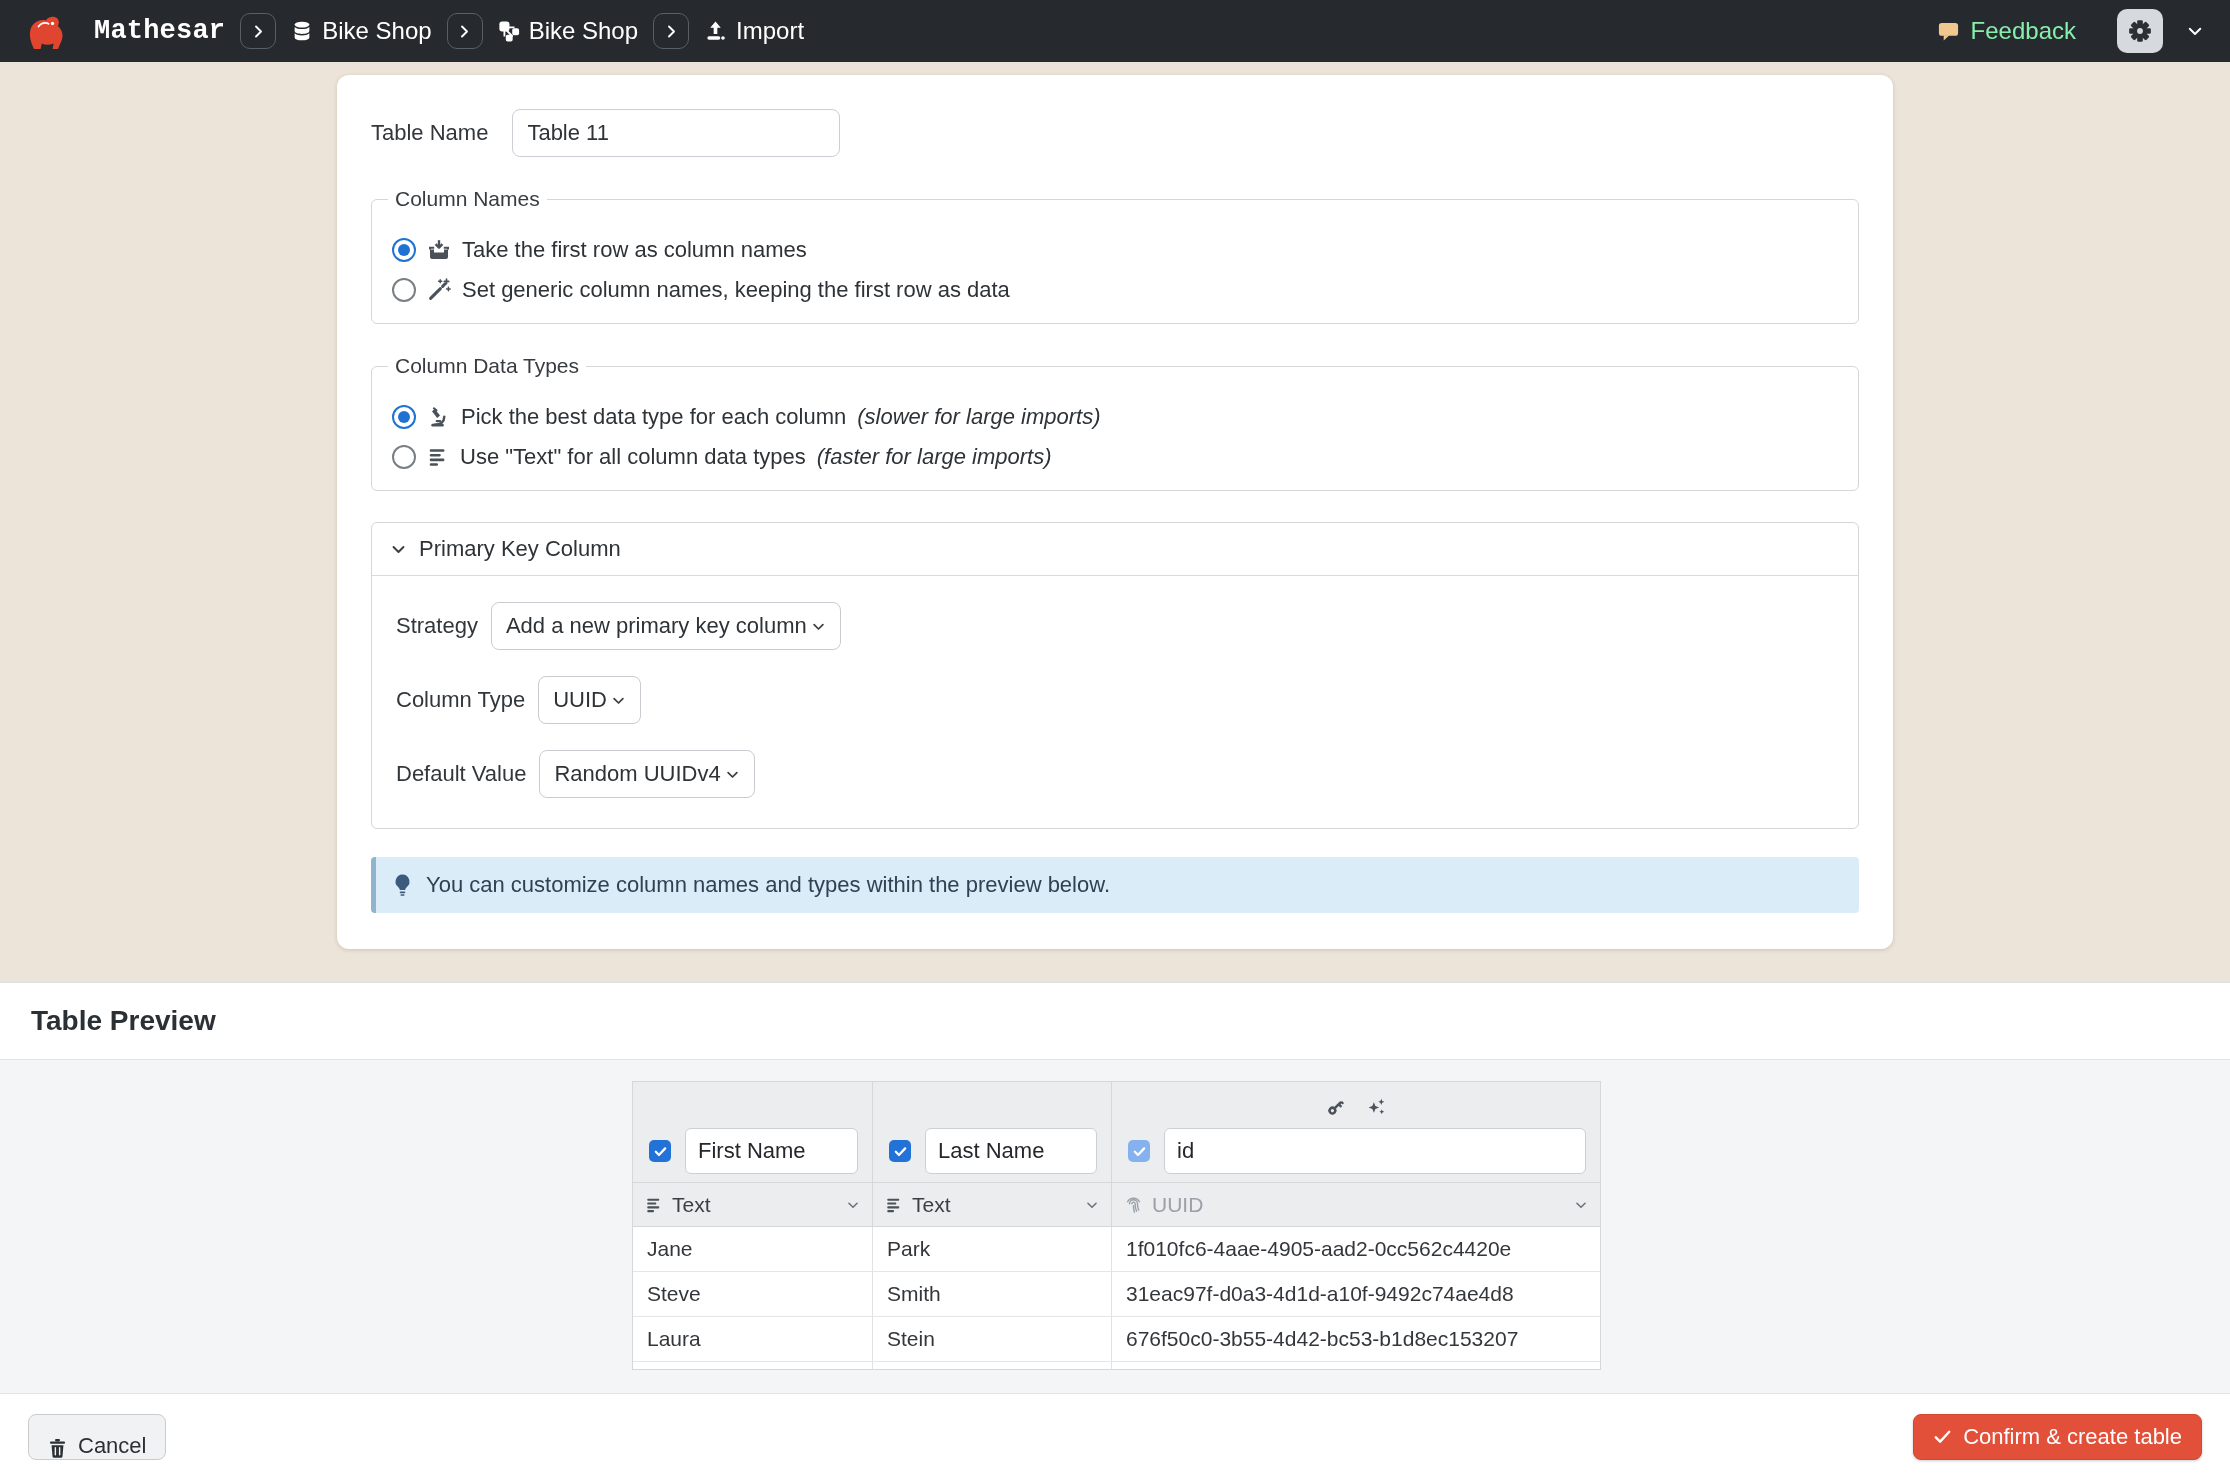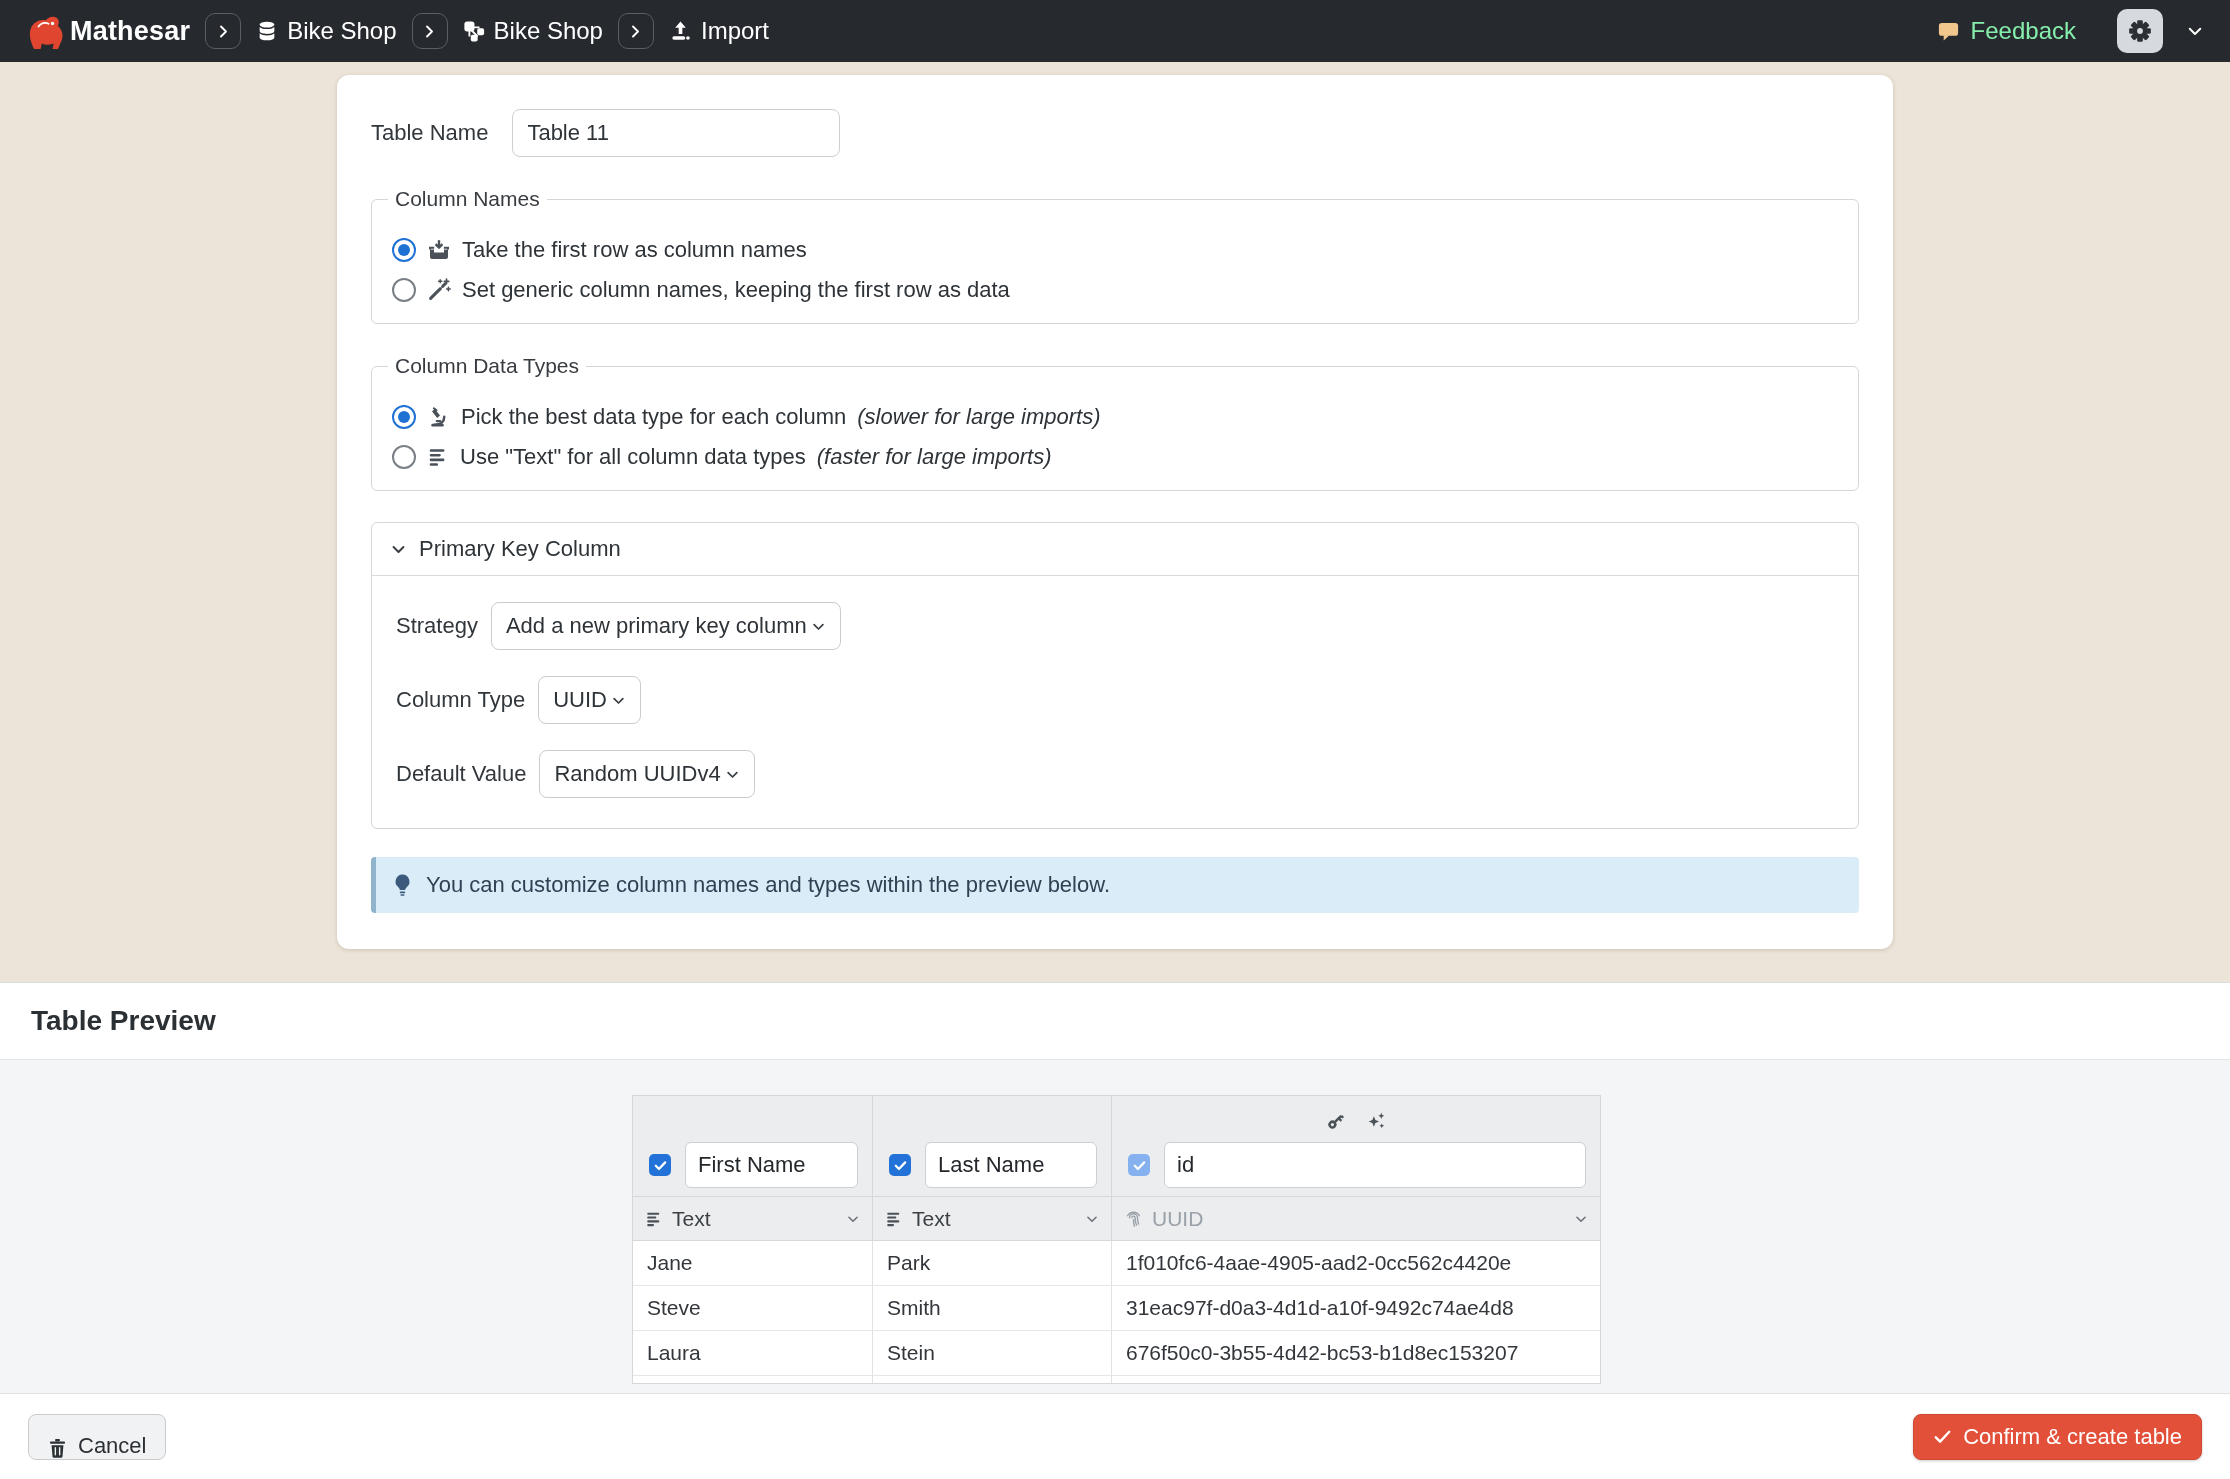--- a/index.html
+++ b/index.html
@@ -2,21 +2,21 @@
 <html><head>
 <meta charset="utf-8">
 <style>
   * { margin:0; padding:0; box-sizing:border-box; }
   html,body { width:2230px; height:1479px; overflow:hidden; }
   body { font-family:"Liberation Sans", sans-serif; color:#2e3338; background:#fff; }
   svg { display:block; }
 
   
   .navbar { height:62px; background:#26292e; display:flex; align-items:center; padding:0 26px 0 24px; gap:15px; }
-  .brand-wrap { display:flex; align-items:center; gap:4px; }
+  .brand-wrap { display:flex; align-items:center; gap:28px;font-family:Liberation Mono, monospace; }
   .brand { color:#fff; font-size:27px; font-weight:600; letter-spacing:.2px; }
   .crumb-sep { width:36px; height:36px; border:1px solid #595f66; border-radius:10px; display:flex; align-items:center; justify-content:center; background:transparent; cursor:pointer; }
   .crumb { display:flex; align-items:center; gap:9px; color:#fff; font-size:24px; cursor:pointer; }
   .crumb .ico { color:#fff; }
   .nav-spacer { flex:1; }
   .feedback { display:flex; align-items:center; gap:10px; color:#86efac; font-size:24px; cursor:pointer; }
   .gear-btn { width:46px; height:44px; background:#d6d9dd; border-radius:10px; display:flex; align-items:center; justify-content:center; cursor:pointer; margin-left:26px; }
   .nav-caret { margin-left:8px; cursor:pointer; }
 
   
@@ -46,21 +46,21 @@
   .select { height:48px; border:1px solid #c8ccd0; border-radius:8px; background:#fff; display:inline-flex; align-items:center; gap:4px; padding:0 14px; font-size:22px; color:#2e3338; cursor:pointer; }
 
   .banner { margin-top:28px; height:56px; background:#d9ecf8; border-left:5px solid #8fb4cc; border-radius:4px; display:flex; align-items:center; gap:13px; padding:0 16px; font-size:22px; color:#2f4254; }
 
   
   .preview-band { height:78px; background:#fff; border-top:1px solid #dcdedf; border-bottom:1px solid #e2e4e6; display:flex; align-items:center; padding-left:31px; }
   .preview-band h2 { font-size:28px; font-weight:700; color:#2b3035; }
 
   
   .preview-area { height:333px; background:#f3f5f6; position:relative; }
-  .ptable { position:absolute; left:632px; top:35px; width:969px; border:1px solid #d5d7d9; background:#fff; }
+  .ptable { position:absolute; left:632px; top:21px; width:969px; border:1px solid #d5d7d9; background:#fff; }
   .prow { display:flex; }
   .pc1 { width:240px; } .pc2 { width:239px; } .pc3 { width:488px; }
   .hcell { background:#ebedef; border-right:1px solid #d5d7d9; display:flex; flex-direction:column; }
   .hcell:last-child, .tcell:last-child, .dcell:last-child { border-right:none; }
   .icon-strip { height:38px; display:flex; align-items:flex-end; justify-content:center; gap:20px; color:#4a5158; padding-bottom:2px; }
   .nm-strip { height:62px; display:flex; align-items:center; padding:0 14px 0 16px; gap:14px; }
   .cbx { width:22px; height:22px; border-radius:5px; background:#2272d8; display:flex; align-items:center; justify-content:center; flex:0 0 auto; cursor:pointer; }
   .cbx.disabled { background:#85b2ef; cursor:default; }
   .col-name-input { flex:1; height:46px; border:1px solid #ccd0d4; border-radius:6px; font-size:22px; padding:0 12px; color:#24282c; min-width:0; font-family:"Liberation Sans",sans-serif; }
   .tcell { height:45px; background:#ebedef; border-top:1px solid #d5d7d9; border-bottom:1px solid #d5d7d9; border-right:1px solid #d5d7d9; display:flex; align-items:center; gap:9px; padding:0 12px; font-size:21px; color:#3a3f44; cursor:pointer; }

